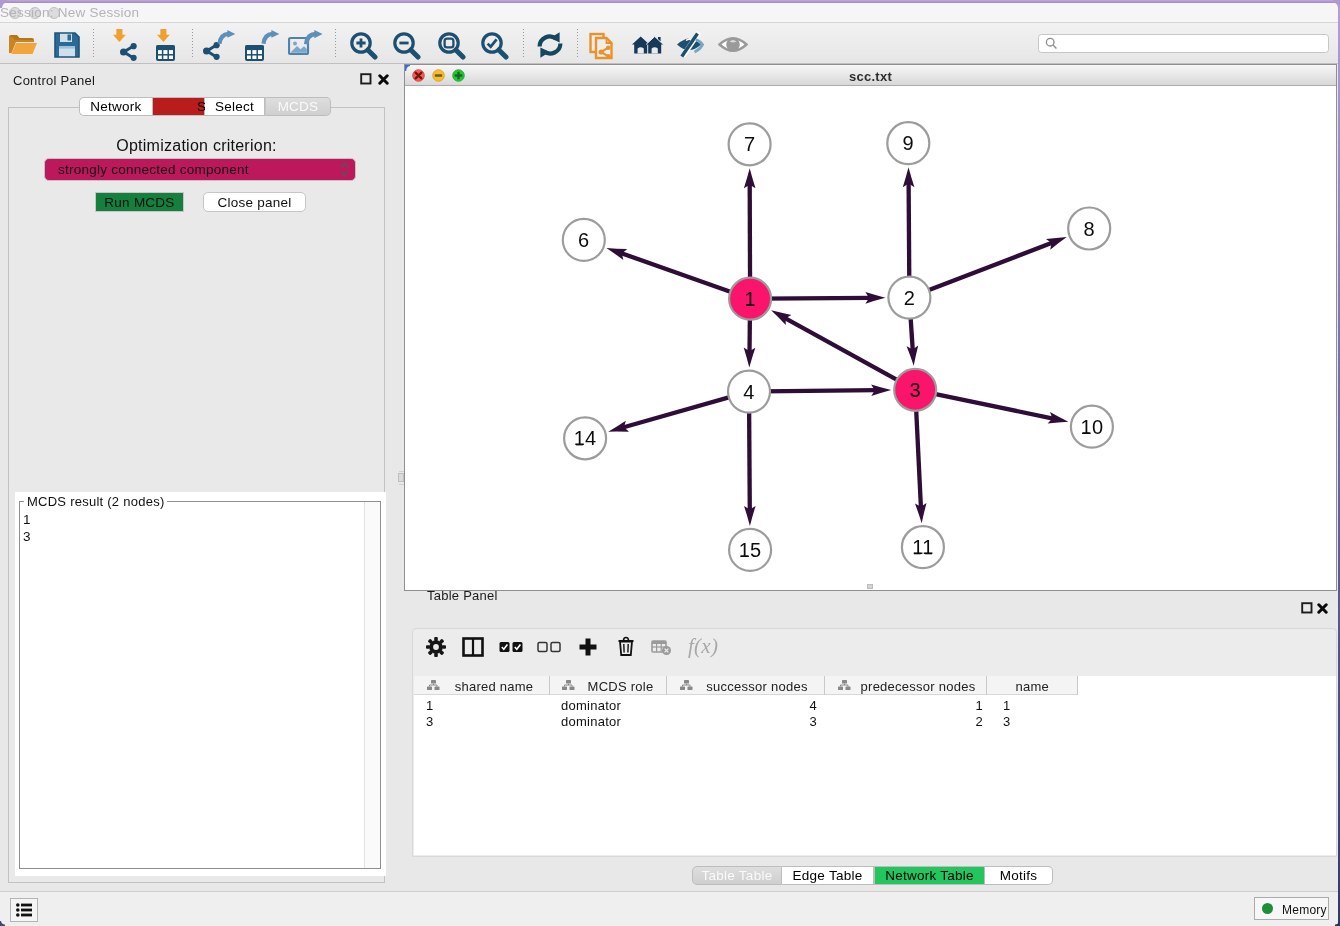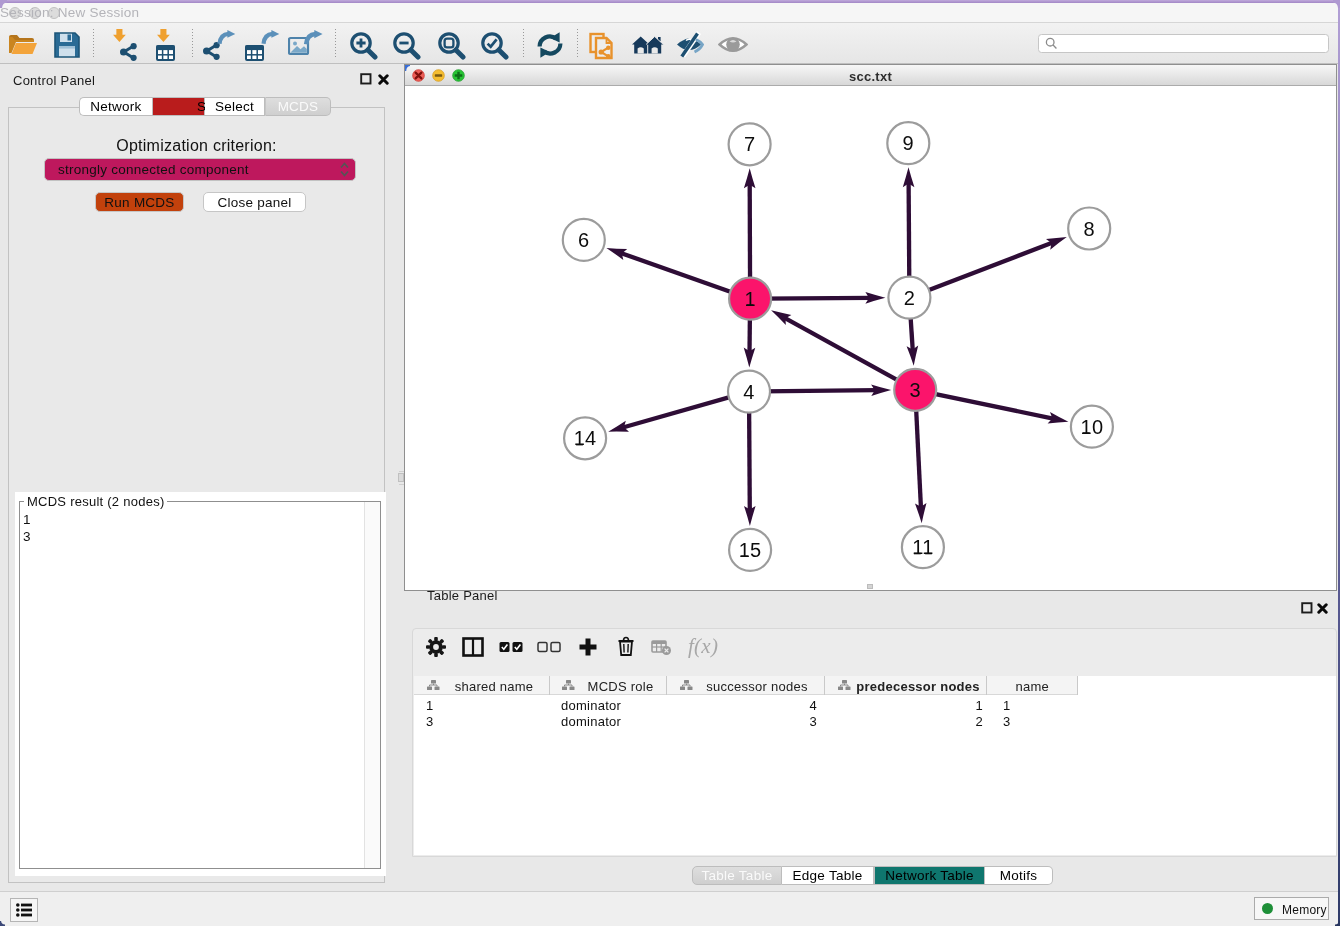--- a/index.html
+++ b/index.html
@@ -199,21 +199,21 @@
 </div>
 
 <div class="abs" style="left:9px;top:137px;width:375px;text-align:center;font-size:16px;color:#111;">Optimization criterion:</div>
 
 <div class="abs" style="left:44px;top:158px;width:312px;height:23px;background:#be185d;border:1px solid #c2c2c2;border-radius:5px;font-size:13.5px;color:#111;line-height:21px;padding-left:13px;">strongly connected component</div>
 <svg class="abs" style="left:339px;top:162px" width="11" height="15" viewBox="0 0 11 15">
     <path d="M2 5.5 L5.5 1.5 L9 5.5" fill="none" stroke="#555" stroke-width="1.7"></path>
     <path d="M2 9.5 L5.5 13.5 L9 9.5" fill="none" stroke="#555" stroke-width="1.7"></path>
   </svg>
 
-<div class="abs" style="left:95px;top:192px;width:89px;height:20px;background:#c2410c;border:1px solid #c6c6c6;border-radius:5px;text-align:center;font-size:13.5px;line-height:19px;color:#111;">Run MCDS</div>
+<div class="abs" style="left:95px;top:192px;width:89px;height:20px;background:#15803d;border:1px solid #c6c6c6;border-radius:0;text-align:center;font-size:13.5px;line-height:19px;color:#111;">Run MCDS</div>
 <div class="abs" style="left:203px;top:192px;width:103px;height:20px;background:#fff;border:1px solid #c6c6c6;border-radius:5px;text-align:center;font-size:13.5px;line-height:19px;color:#111;">Close panel</div>
 
 <div class="abs" style="left:15px;top:492px;width:371px;height:384px;background:#fff;"></div>
 <div class="abs" style="left:19px;top:501px;width:362px;height:368px;border:1px solid #8f8f8f;"></div>
 <div class="abs" style="left:24px;top:494px;background:#fff;padding:0 3px;font-size:13px;color:#111;">MCDS result (2 nodes)</div>
 <div class="abs" style="left:23px;top:512px;font-size:13.5px;color:#111;line-height:16.5px;">1<br>3</div>
 <div class="abs" style="left:364px;top:502px;width:16px;height:366px;background:#fafafa;border-left:1px solid #e2e2e2;"></div>
 
 <div class="abs" style="left:398px;top:473px;width:6px;height:9px;background:#dadada;border:1px solid #c0c0c0;"></div>
 <div class="abs" style="left:399px;top:470.5px;width:5px;height:1px;background:#cfcfcf;"></div>
@@ -393,38 +393,38 @@
 <div class="abs" style="left:694px;top:679px;width:126px;text-align:center;font-size:13px;color:#222;">successor nodes</div>
 <div class="abs" style="left:825px;top:676px;width:162px;height:18.5px;border-right:1px solid #c9c9c9;"></div>
 <svg class="abs" style="left:838px;top:680px" width="13" height="10" viewBox="0 0 13 10">
     <g fill="#888">
       <rect x="4" y="0" width="5" height="3.6" rx="0.6"></rect>
       <rect x="0" y="6.4" width="5" height="3.6" rx="0.6"></rect>
       <rect x="7.5" y="6.4" width="5" height="3.6" rx="0.6"></rect>
       <path d="M6.5 3.6 V5 M2.5 6.4 V5 H10 V6.4" fill="none" stroke="#888" stroke-width="1"></path>
     </g>
   </svg>
-<div class="abs" style="left:853px;top:679px;width:130px;text-align:center;font-size:13px;color:#222;font-weight:bold;">predecessor nodes</div>
+<div class="abs" style="left:853px;top:679px;width:130px;text-align:center;font-size:13px;color:#222;">predecessor nodes</div>
 <div class="abs" style="left:987px;top:676px;width:90.5px;height:18.5px;border-right:1px solid #c9c9c9;"></div>
 <div class="abs" style="left:987px;top:679px;width:90.5px;text-align:center;font-size:13px;color:#222;">name</div>
 <div class="abs" style="left:426px;top:697.5px;font-size:13px;color:#111;">1</div>
 <div class="abs" style="left:561px;top:697.5px;font-size:13px;color:#111;">dominator</div>
 <div class="abs" style="left:700px;top:697.5px;width:117px;text-align:right;font-size:13px;color:#111;">4</div>
 <div class="abs" style="left:860px;top:697.5px;width:123px;text-align:right;font-size:13px;color:#111;">1</div>
 <div class="abs" style="left:1003px;top:697.5px;font-size:13px;color:#111;">1</div>
 <div class="abs" style="left:426px;top:713.5px;font-size:13px;color:#111;">3</div>
 <div class="abs" style="left:561px;top:713.5px;font-size:13px;color:#111;">dominator</div>
 <div class="abs" style="left:700px;top:713.5px;width:117px;text-align:right;font-size:13px;color:#111;">3</div>
 <div class="abs" style="left:860px;top:713.5px;width:123px;text-align:right;font-size:13px;color:#111;">2</div>
 <div class="abs" style="left:1003px;top:713.5px;font-size:13px;color:#111;">3</div>
 
 <div class="abs" style="left:692px;top:866px;height:19px;display:flex;font-size:13.5px;">
  <div style="width:90px;background:linear-gradient(#dedede,#cfcfcf);border:1px solid #bdbdbd;border-radius:5px 0 0 5px;text-align:center;line-height:18px;color:#fafafa;">Table Table</div>
  <div style="width:92px;background:#fff;border:1px solid #bdbdbd;border-left:none;text-align:center;line-height:18px;">Edge Table</div>
- <div style="width:111px;background:#0f766e;border:1px solid #bdbdbd;text-align:center;line-height:18px;">Network Table</div>
+ <div style="width:111px;background:#22c55e;border:1px solid #bdbdbd;text-align:center;line-height:18px;">Network Table</div>
  <div style="width:68px;background:#fff;border:1px solid #bdbdbd;border-left:none;border-radius:0 5px 5px 0;text-align:center;line-height:18px;">Motifs</div>
 </div>
 
 <div class="abs" style="left:0;top:891px;width:1340px;height:1px;background:#cfcfcf;"></div>
 <div class="abs" style="left:0;top:892px;width:1338px;height:34px;background:#efefef;"></div>
 <div class="abs" style="left:10px;top:898px;width:28px;height:24px;background:#f5f5f5;border:1px solid #b5b5b5;"></div>
 <svg class="abs" style="left:16px;top:903px" width="17" height="14" viewBox="0 0 17 14">
  <circle cx="1.8" cy="2" r="1.8" fill="#111"></circle>
     <rect x="5" y="0.6" width="11" height="2.8" fill="#111"></rect>
  <circle cx="1.8" cy="7" r="1.8" fill="#111"></circle>

